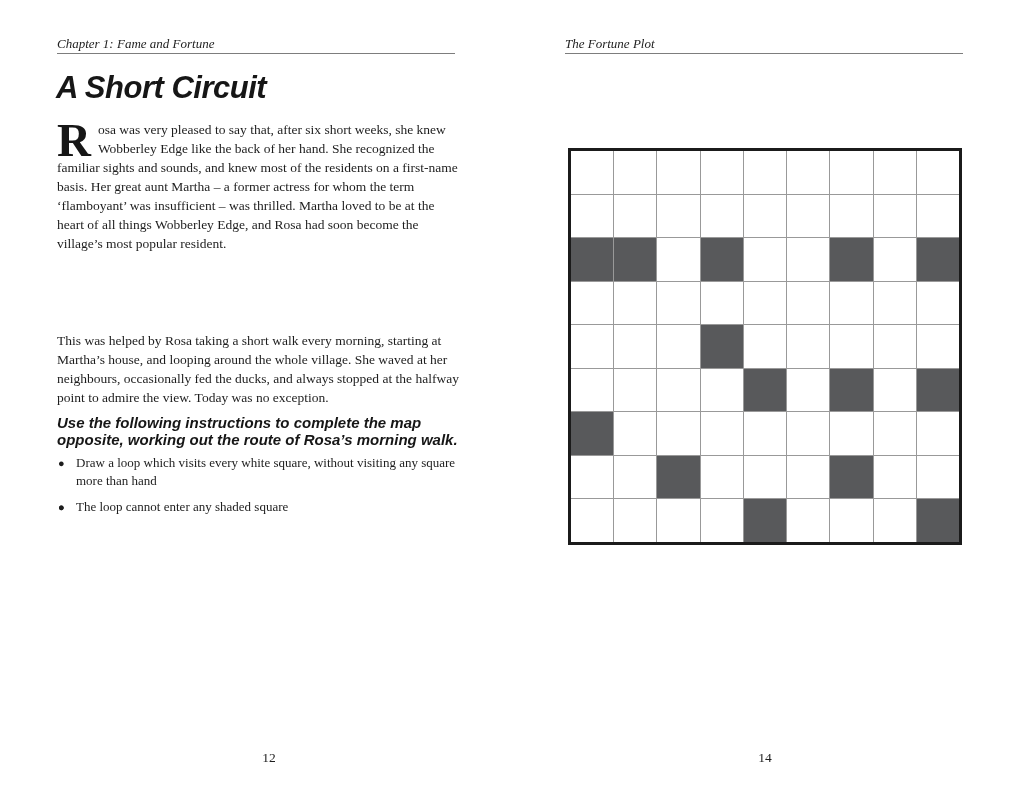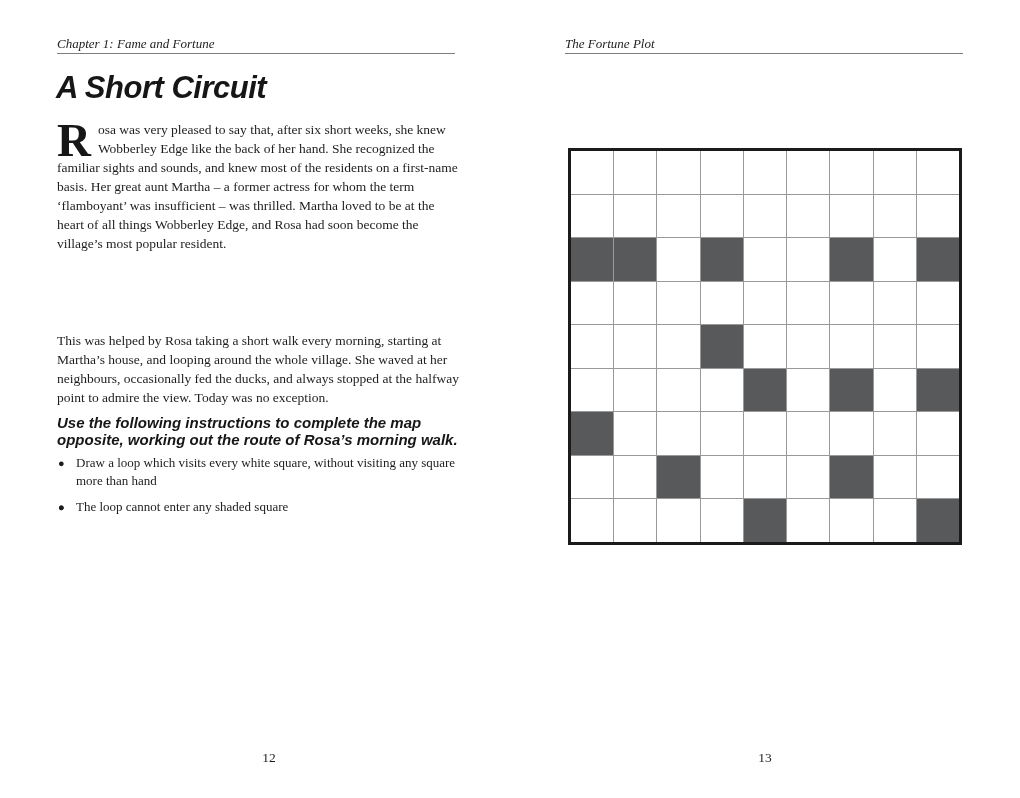--- a/index.html
+++ b/index.html
@@ -199,15 +199,15 @@
       <div class="cell"></div>
       <div class="cell"></div>
       <div class="cell"></div>
       <div class="cell shaded"></div>
       <div class="cell"></div>
       <div class="cell"></div>
       <div class="cell"></div>
       <div class="cell shaded"></div>
     </div>
 
-  <div class="page-number right">13</div>
+  <div class="page-number right">14</div>
 
 </div>
 
 </body></html>

